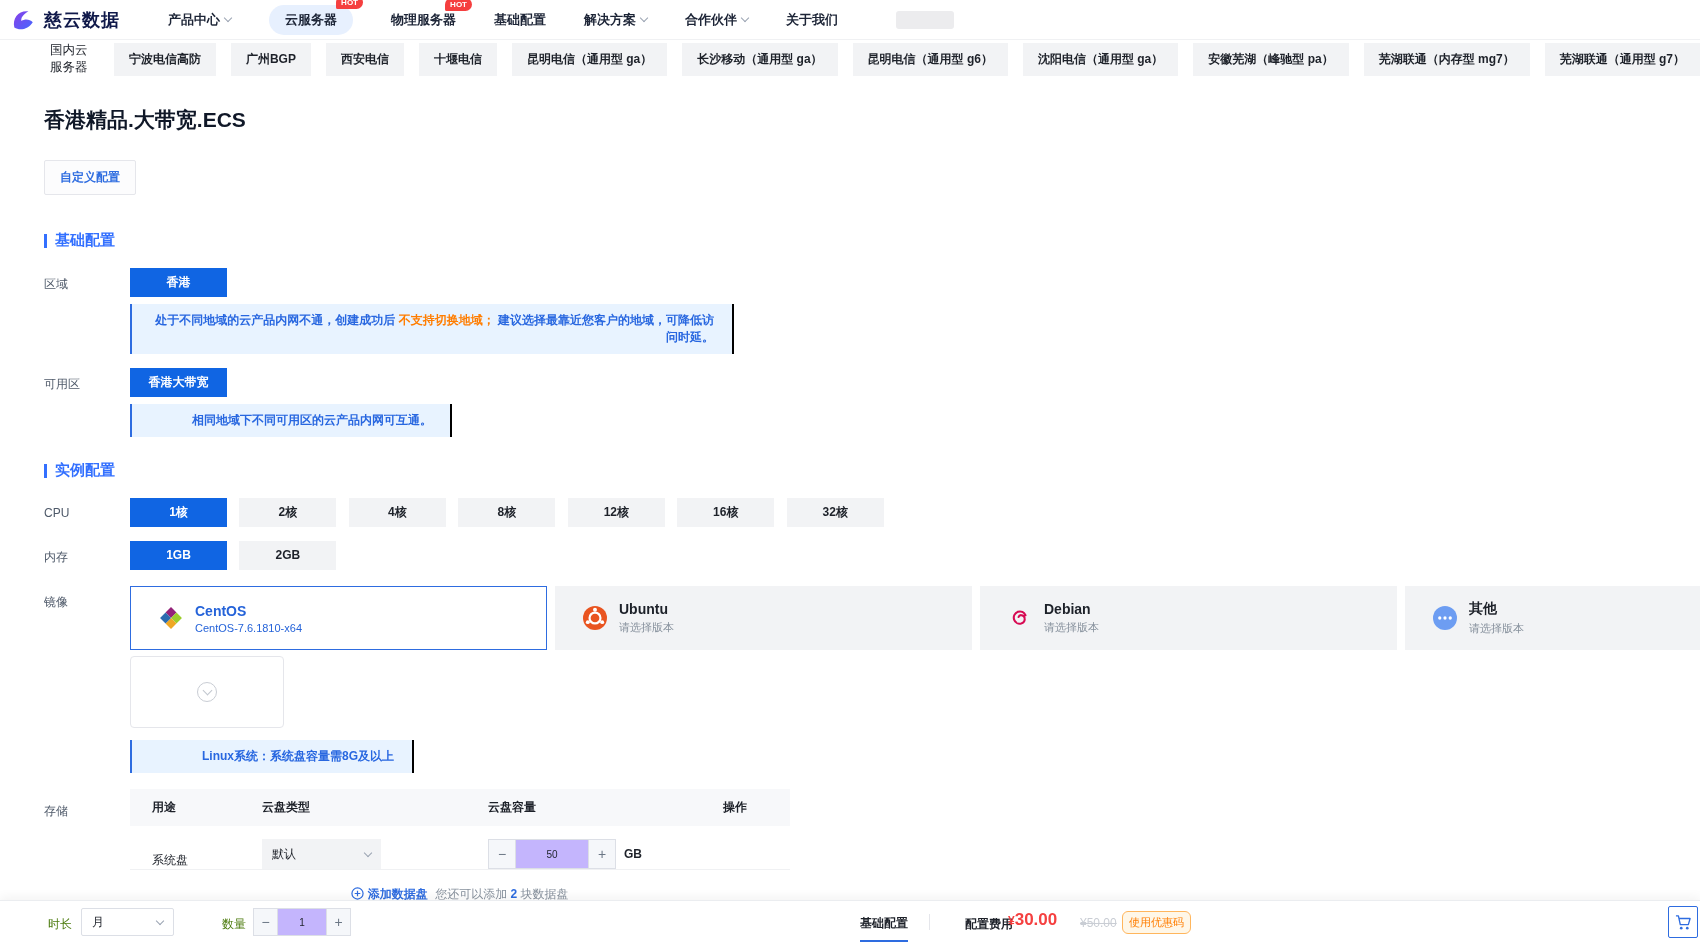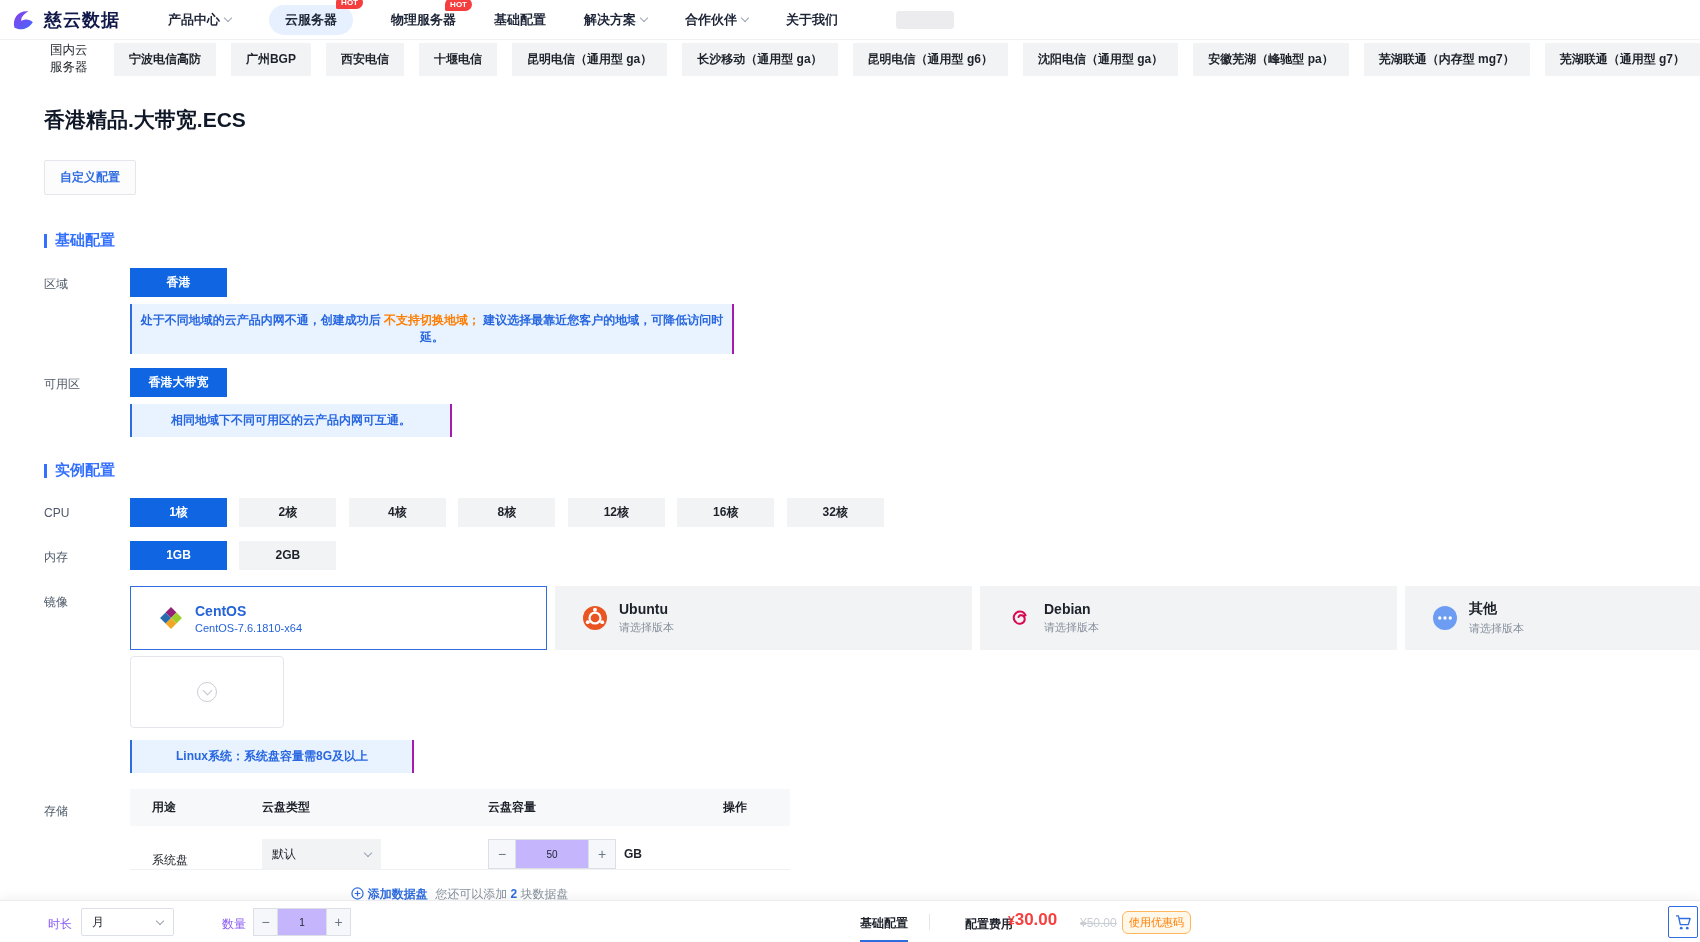--- a/index.html
+++ b/index.html
@@ -40,22 +40,22 @@
   .row { display:flex; align-items:flex-start; margin-top:18px; }
   .row-label { width:86px; padding-top:8px; font-size:12px; color:#4e5969; flex:none; }
   .row-content { flex:1; min-width:0; }
 
   .opt { display:inline-block; width:97px; height:29px; line-height:29px; text-align:center;
     font-size:12px; font-weight:bold; color:#1d2129; background:#f2f3f5; margin-right:8px;
     cursor:pointer; vertical-align:top; }
   .opt.sel { background:#1065e3; color:#fff; }
 
   .note { display:inline-block; margin-top:7px; background:#e8f3ff;
-    border-left:2px solid #2e6ce0; border-right:2px solid #a21caf;
-    font-size:12px; font-weight:bold; color:#2867e0; text-align:center; padding:8px 0; }
+    border-left:2px solid #2e6ce0; border-right:2px solid #000000;
+    font-size:12px; font-weight:bold; color:#2867e0; text-align:right; padding:8px 18px; }
   .note .hl { color:#ff7d00; }
   .note1 { width:604px; } .note2 { width:322px; } .note3 { width:284px; margin-top:12px; }
 
   
   .cards { display:flex; gap:8px; width:1656px; overflow:hidden; }
   .card { flex:none; width:417px; height:64px; background:#f2f3f5; display:flex; align-items:center;
     padding-left:28px; gap:12px; cursor:pointer; }
   .card.sel { background:#fff; border:1px solid #2e6ce0; }
   .card-title { font-size:14px; font-weight:bold; color:#1d2129; }
   .card-sub { font-size:11px; color:#86909c; margin-top:3px; }
@@ -81,21 +81,21 @@
 
   .add-disk { width:660px; margin-top:16px; text-align:center; font-size:12px; }
   .add-link { color:#2e6ce0; font-weight:bold; cursor:pointer; }
   .add-hint { color:#86909c; margin-left:4px; }
   .add-hint b { color:#2e6ce0; }
 
   
   .footer { position:fixed; left:0; right:0; bottom:0; height:42px; background:#fff;
     border-top:1px solid #ebedf0; box-shadow:0 -3px 10px rgba(0,0,0,.05); z-index:10; }
   .footer > * { position:absolute; }
-  .f-label { font-size:12px; color:#8b5cf6; top:15px; }
+  .f-label { font-size:12px; color:#4d7c0f; top:15px; }
   .f-select { left:81px; top:7px; width:93px; height:28px; border:1px solid #dcdfe6; border-radius:2px;
     display:flex; align-items:center; justify-content:space-between; padding:0 10px; font-size:12px;
     background:#fff; cursor:pointer; }
   .f-step { left:253px; top:7px; }
   .f-step .step-btn { width:25px; height:28px; }
   .f-step .step-input { width:48px; height:28px; }
   .cur-config { left:860px; top:14px; font-size:12px; font-weight:bold; color:#1d2129;
     border-bottom:2px solid #2e6ce0; padding-bottom:8px; cursor:pointer; }
   .f-divider { left:929px; top:13px; width:1px; height:16px; background:#e5e6eb; }
   .fee-label { left:965px; top:15px; font-size:12px; font-weight:bold; }

